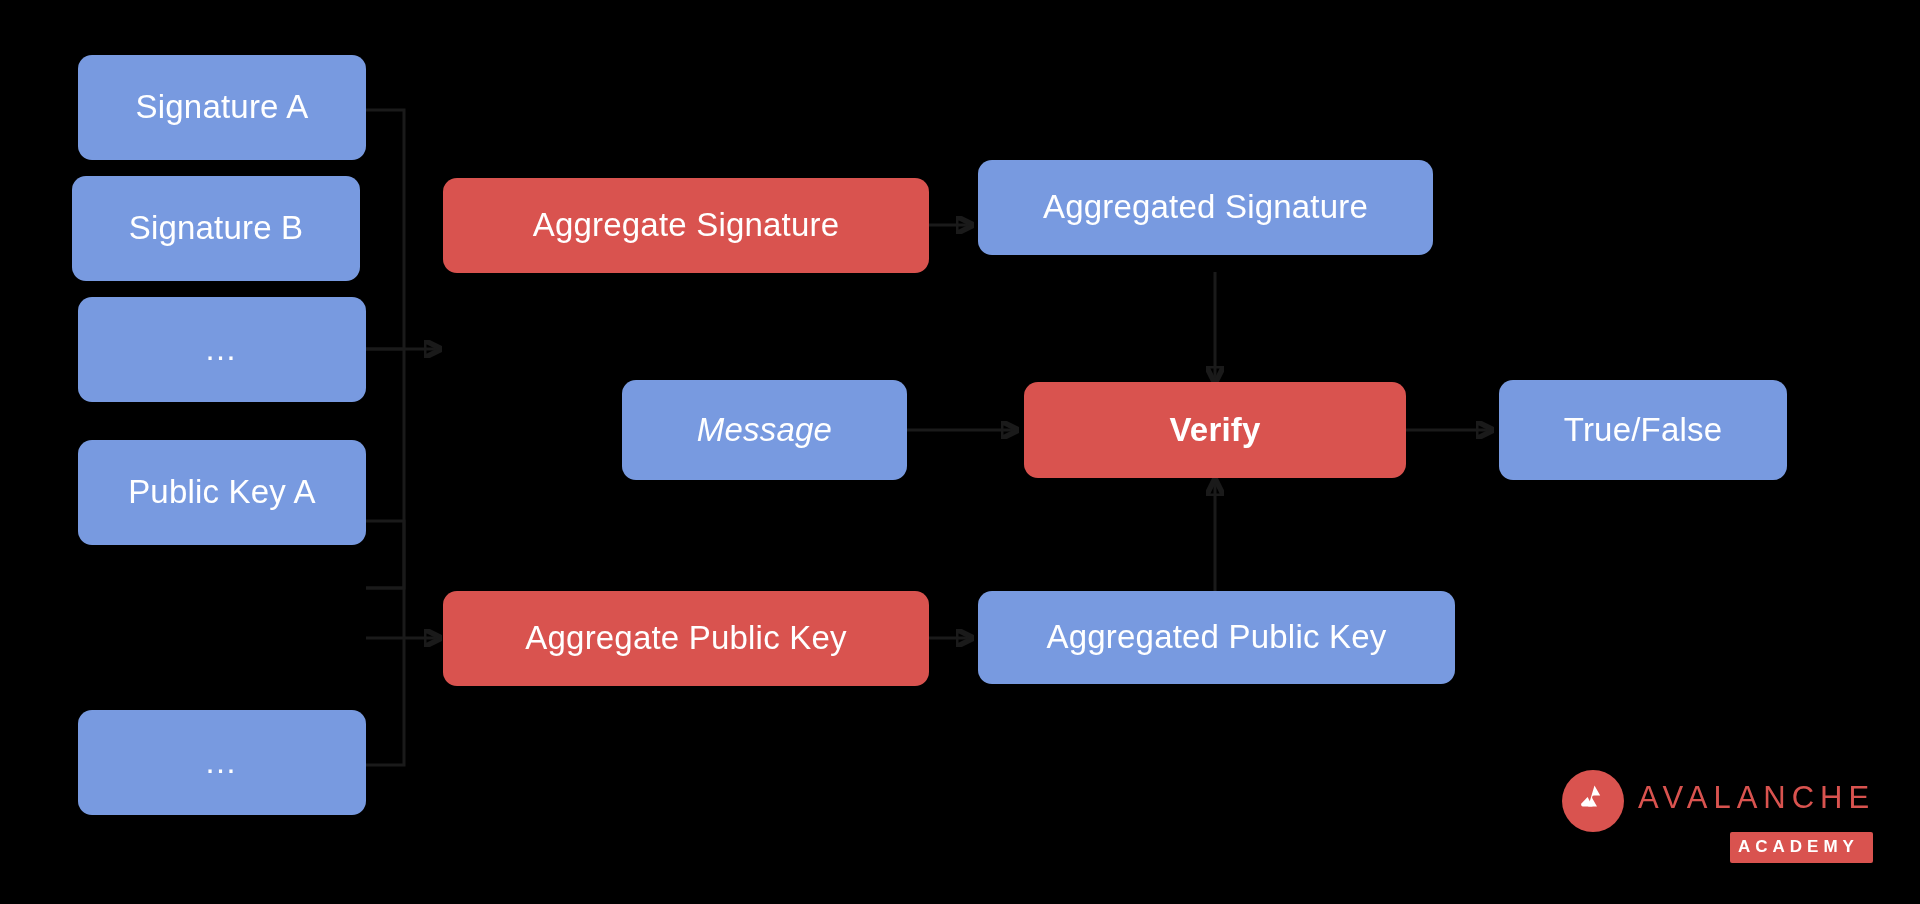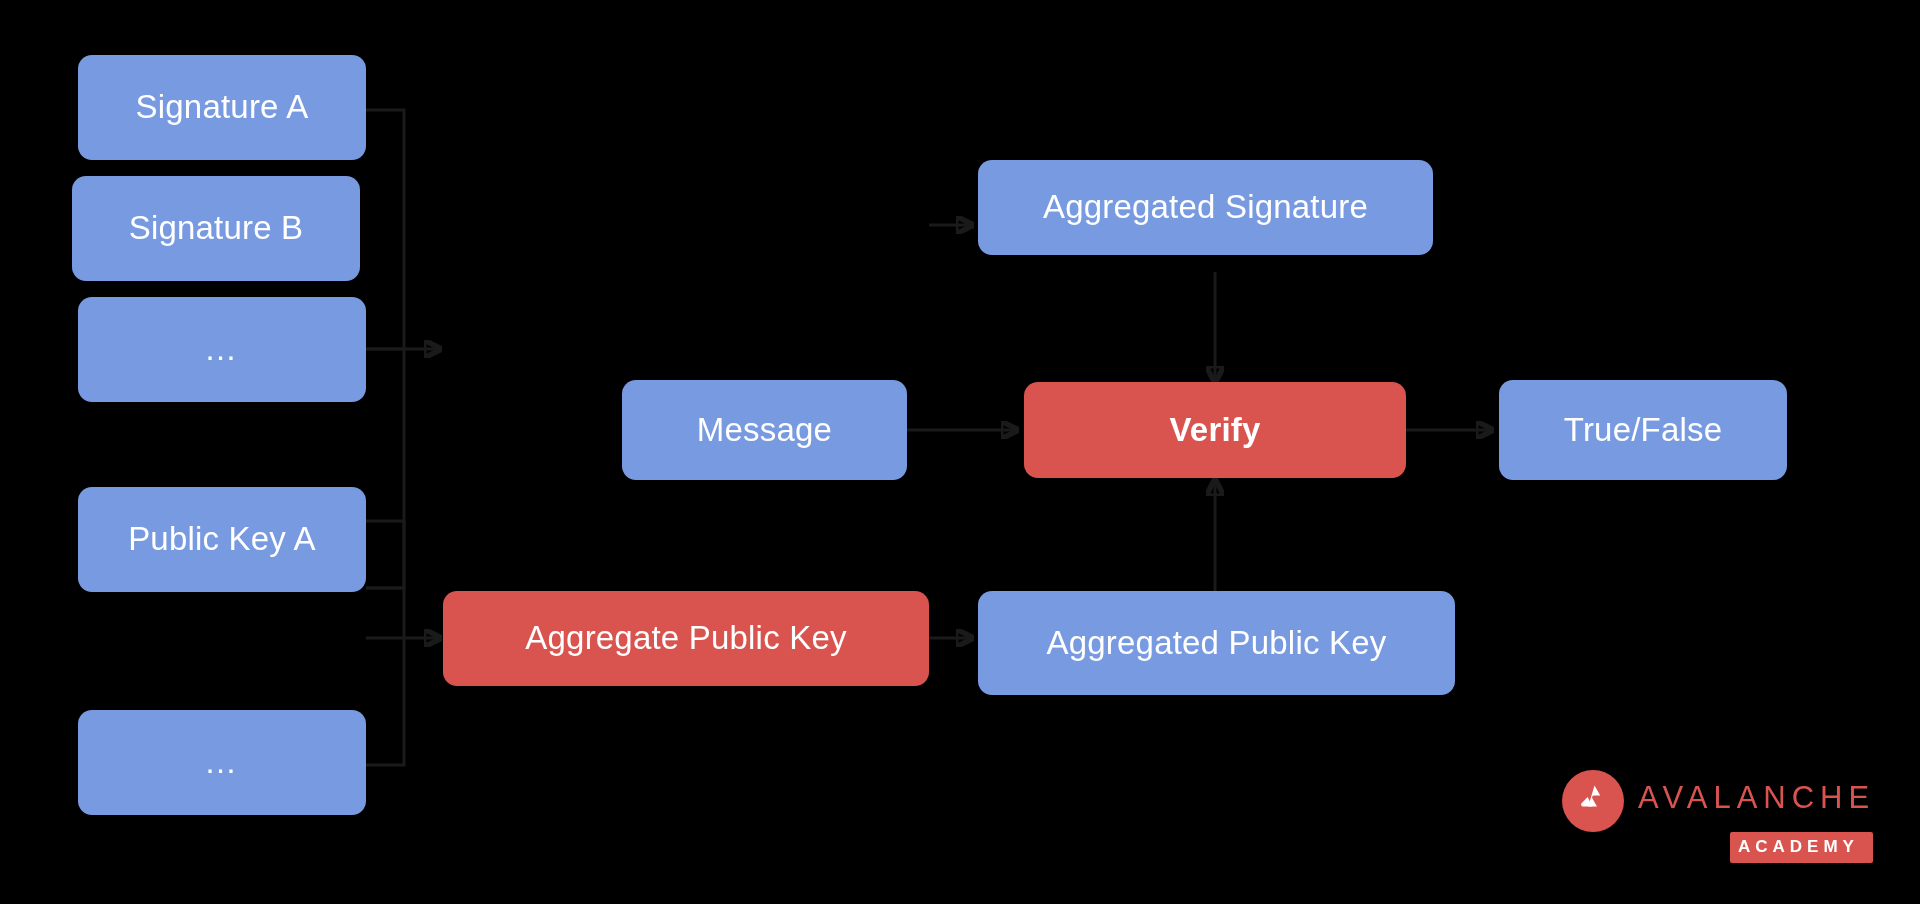--- a/index.html
+++ b/index.html
@@ -140,51 +140,54 @@
   </div>
 
   <div class="node blue" style="left:72px; top:176px; width:288px; height:105px;">
     <span>Signature B</span>
   </div>
 
   <div class="node blue" style="left:78px; top:297px; width:288px; height:105px;">
     <span class="ellipsis">…</span>
   </div>
 
+  <div class="node red" style="left:443px; top:178px; width:486px; height:95px;">
+    <span>Aggregate Signature</span>
+  </div>
 
   <div class="node blue" style="left:978px; top:160px; width:455px; height:95px;text-align:right;">
     <span>Aggregated Signature</span>
   </div>
 
-  <div class="node blue" style="left:622px; top:380px; width:285px; height:100px;">
+  <div class="node blue" style="left:622px; top:380px; width:285px; height:100px;font-style:italic;">
     <span>Message</span>
   </div>
 
   <div class="node red bold" style="left:1024px; top:382px; width:382px; height:96px;">
     <span>Verify</span>
   </div>
 
   <div class="node blue" style="left:1499px; top:380px; width:288px; height:100px;">
     <span>True/False</span>
   </div>
 
-  <div class="node blue" style="left:78px; top:487px; width:288px; height:105px;">
+  <div class="node blue" style="left:78px; top:440px; width:288px; height:105px;">
     <span>Public Key A</span>
   </div>
 
 
   <div class="node blue" style="left:78px; top:710px; width:288px; height:105px;">
     <span class="ellipsis">…</span>
   </div>
 
   <div class="node red" style="left:443px; top:591px; width:486px; height:95px;">
     <span>Aggregate Public Key</span>
   </div>
 
-  <div class="node blue" style="left:978px; top:591px; width:477px; height:104px;">
+  <div class="node blue" style="left:978px; top:591px; width:477px; height:93px;">
     <span>Aggregated Public Key</span>
   </div>
 
   <div id="logo">
     <div class="mark">
       <svg class="glyph" viewBox="0 0 38 34" xmlns="http://www.w3.org/2000/svg">
         <path d="M20.5 1.5 L26.2 11.6 L20.0 11.6 C18.4 11.6 17.6 13.1 18.4 14.5 L23.0 22.4 L14.2 22.4 L20.5 1.5 Z" fill="#ffffff"></path>
         <path d="M13.6 13.0 L18.6 22.4 L9.0 22.4 C7.4 22.4 6.6 20.9 7.4 19.5 L13.6 13.0 Z" fill="#ffffff"></path>
         <path d="M25.0 14.6 L30.6 24.3 C31.4 25.7 30.6 27.2 29.0 27.2 L19.0 27.2 L25.0 14.6 Z" fill="#ffffff" opacity="0"></path>
       </svg>

